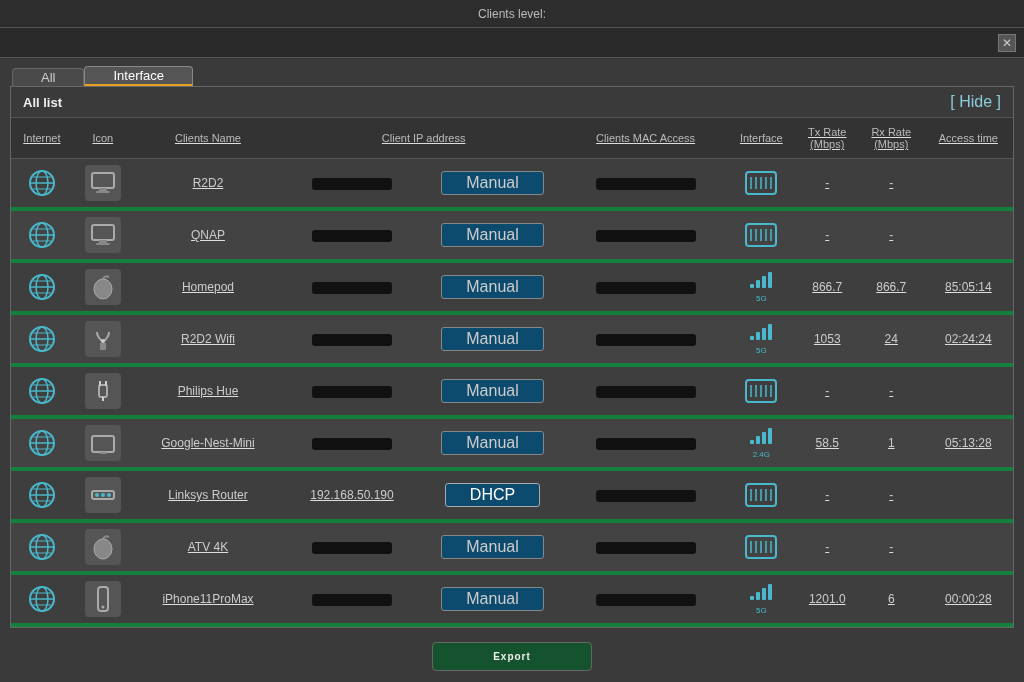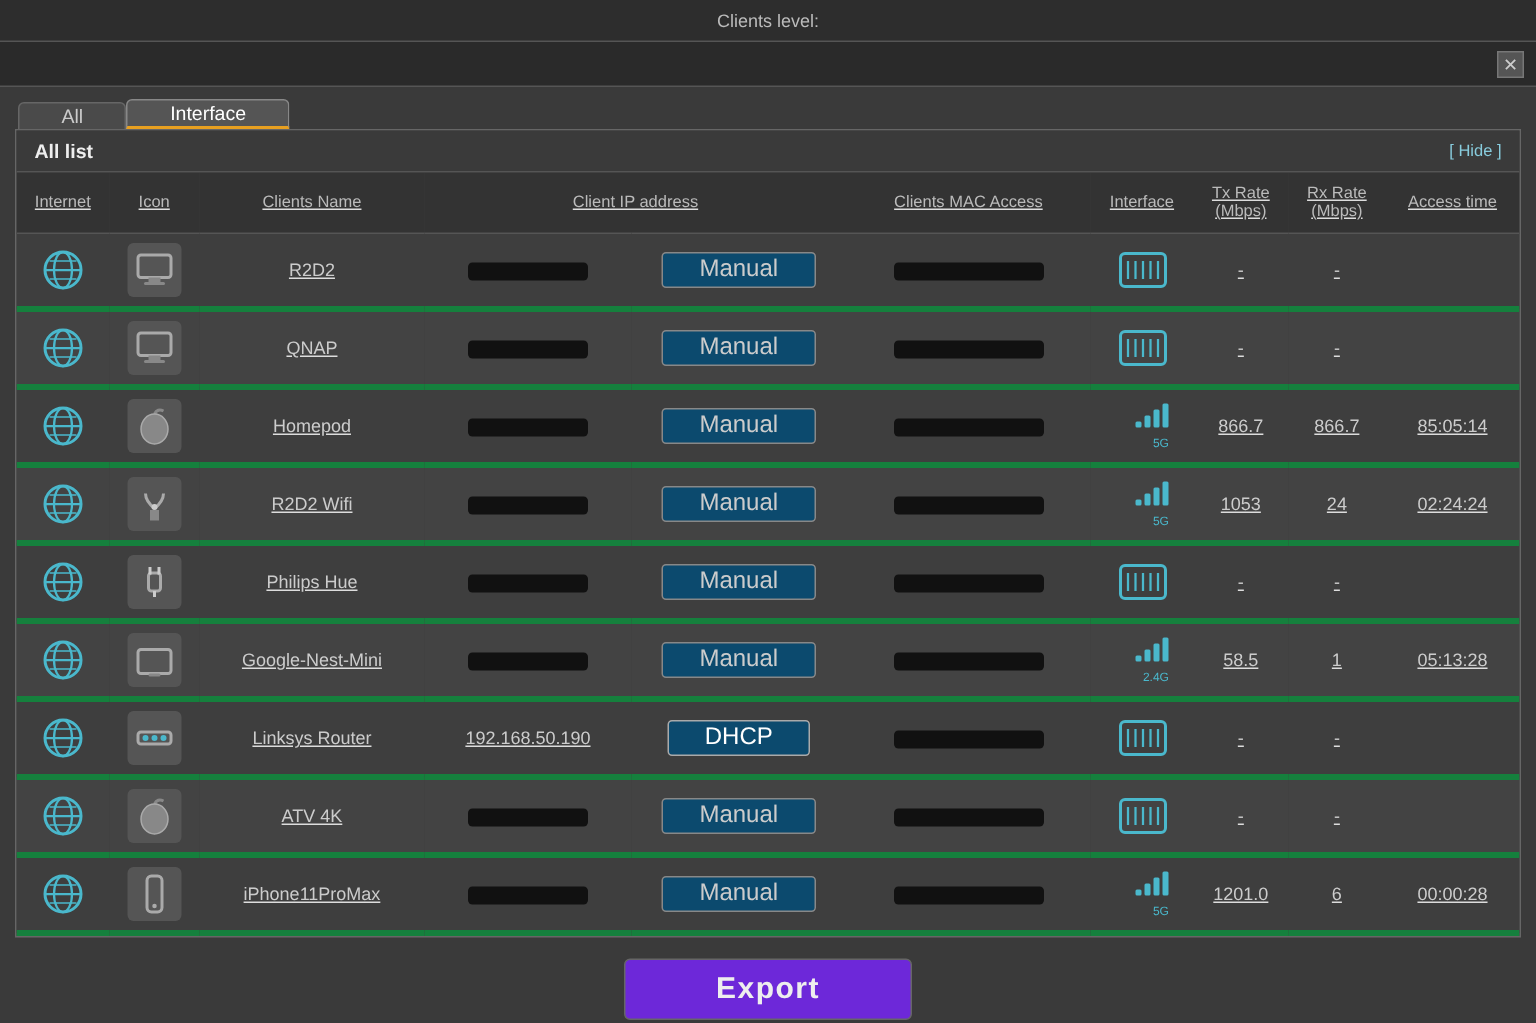--- a/index.html
+++ b/index.html
@@ -79,21 +79,21 @@
       gap: 44px;
     }
     .list-header-title {
       font-size: 13px;
       font-weight: bold;
       color: #eee;
     }
     .hide-btn {
       color: #88ccdd;
       cursor: pointer;
-      font-size: 11px;
+      font-size: 16px;
     }
 
     
     .table-wrapper {
       overflow-x: auto;
     }
     table {
       width: 100%;
       border-collapse: collapse;
       text-decoration: underline;
@@ -171,21 +171,21 @@
       height: 12px;
       vertical-align: middle;
     }
 
     
     .iface-icon {
       width: 36px;
       height: 36px;
       background: transparent;
       display: inline-flex;
-      align-items: flex-end;
+      align-items: center;
       justify-content: center;
       flex-direction: column;
       gap: 6px;
     }
     .iface-label {
       font-size: 8px;
       color: #4ab8cc;
     }
 
     
@@ -201,25 +201,25 @@
       border-radius: 1px;
     }
 
     
     .export-area {
       display: flex;
       justify-content: center;
       padding: 14px 0 10px 0;
     }
     .export-btn {
-      background: #6d28d9;
+      background: #14532d;
       border: 1px solid #666;
       border-radius: 4px;
       color: #eee;
-      font-size: 20px;
+      font-size: 10px;
       font-weight: bold;
       padding: 8px 60px;
       cursor: pointer;
       letter-spacing: 1px;
     }
 
     
     .security-bar {
       background: #2d2d2d;
       height: 28px;

